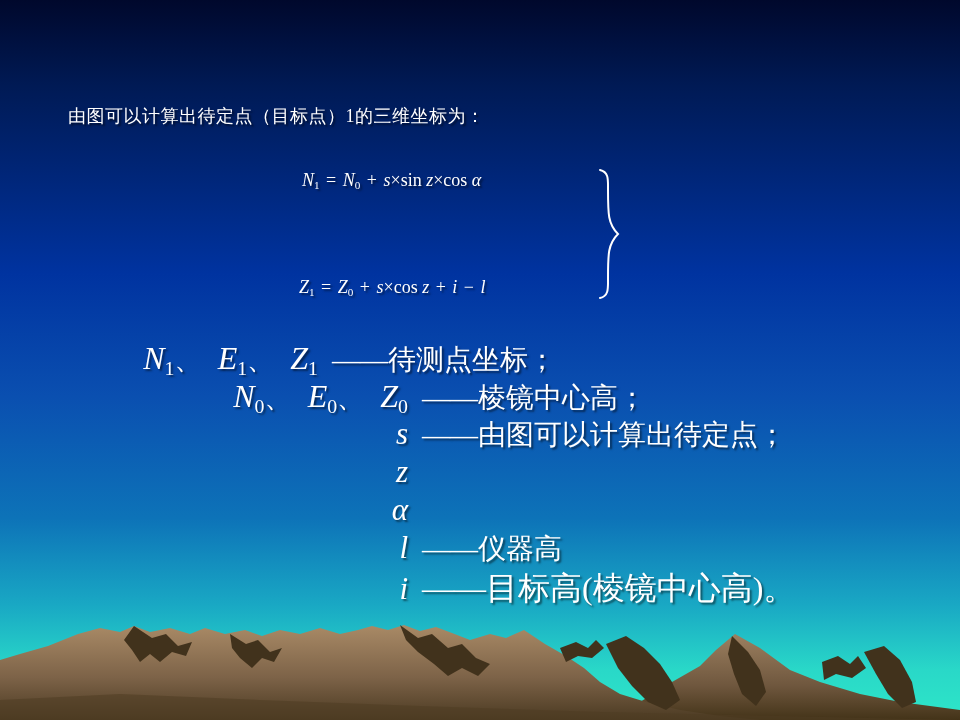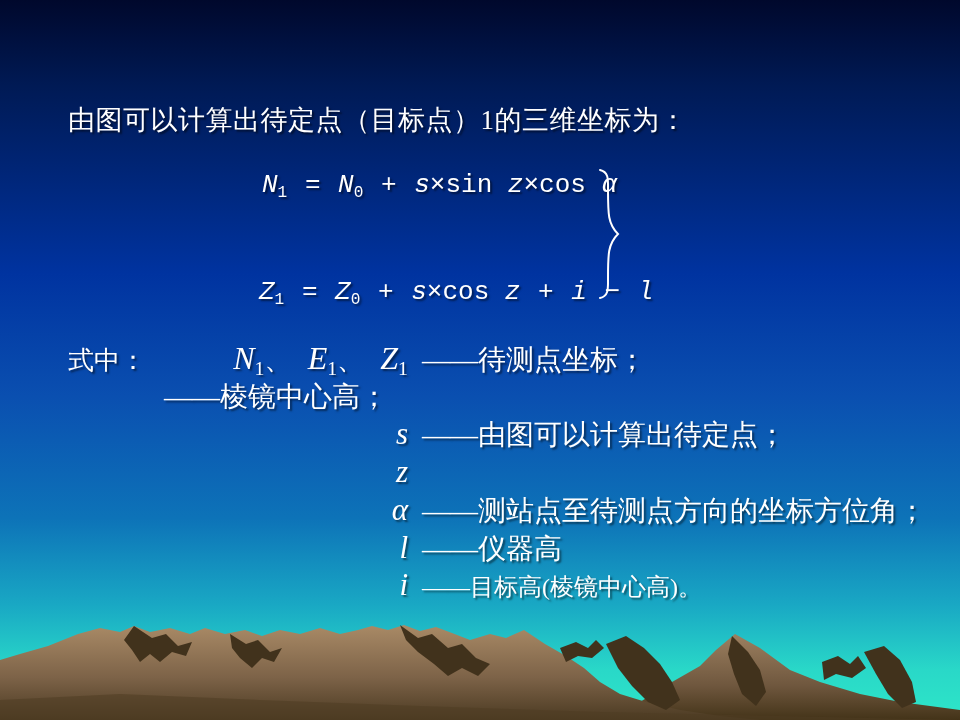--- a/index.html
+++ b/index.html
@@ -39,31 +39,32 @@
   .txt {
     position: absolute;
     color: #ffffff;
     text-shadow: 2px 2px 2px rgba(0,0,0,0.55);
     white-space: nowrap;
     line-height: 1;
   }
   #title {
     left: 68px;
     top: 107px;
-    font-size: 27px;
+    font-size: 18px;
     letter-spacing: 0.5px;
   }
   
   .eq {
     position: absolute;
     color: #ffffff;
     text-shadow: 2px 2px 2px rgba(0,0,0,0.5);
-    font-size: 26px;
+    font-size: 18px;
     white-space: nowrap;
-    font-family: Liberation Mono, monospace;
+    font-family: Liberation Serif, serif;
+    margin-left: 40px;
   }
   .eq .it { font-style: italic; }
   .eq .up { font-style: normal; }
   .eq sub {
     font-size: 0.62em;
     font-style: normal;
     vertical-align: -0.28em;
   }
   .op { padding: 0 2px; }
   #eq1 { left: 262px; top: 170px; }
@@ -109,21 +110,21 @@
     font-size: 0.62em;
     font-style: normal;
     vertical-align: -0.28em;
   }
   .lsym .sep { font-style: normal; font-size: 0.85em; }
   .lsym.big { font-size: 31px; }
   .ldesc {
     font-size: 28px;
     padding-left: 6px;
   }
-  .ldesc.small { font-size: 24px; }
+  .ldesc.small { font-size: 32px; }
 </style>
 </head>
 <body>
 
 <div id="slide">
 
   <div class="txt" id="title">由图可以计算出待定点（目标点）1的三维坐标为：</div>
 
   <div class="eq" id="eq1">
     <span class="it"><span>N</span><sub>1</sub></span>
@@ -146,49 +147,52 @@
     <span class="it">l</span>
   </div>
 
   <svg id="brace" viewBox="0 0 30 132">
     <path d="M4,2 C13,4 12,12 12,22 C12,46 12,56 22,66 C12,76 12,86 12,110 C12,120 13,128 4,130" fill="none" stroke="#ffffff" stroke-width="2" stroke-linecap="round"></path>
   </svg>
 
   <div id="legend">
 
     <div class="lrow">
-      <span class="lhead">式中：</span>
       <span class="lsym">
         <span class="it">N<sub>1</sub></span><span class="sep">、</span>&nbsp;
         <span class="it">E<sub>1</sub></span><span class="sep">、</span>&nbsp;
         <span class="it">Z<sub>1</sub></span>
       </span>
       <span class="ldesc"><span>——</span><span>待测点坐标；</span></span>
     </div>
 
     <div class="lrow">
       <span class="lhead"></span>
+      <span class="lsym">
+        <span class="it">N<sub>0</sub></span><span class="sep">、</span>&nbsp;
+        <span class="it">E<sub>0</sub></span><span class="sep">、</span>&nbsp;
+        <span class="it">Z<sub>0</sub></span>
+      </span>
       <span class="ldesc"><span>——</span><span>棱镜中心高；</span></span>
     </div>
 
     <div class="lrow">
       <span class="lhead"></span>
       <span class="lsym big"><span class="it">s</span></span>
       <span class="ldesc"><span>——</span><span>由图可以计算出待定点；</span></span>
     </div>
 
     <div class="lrow">
       <span class="lhead"></span>
       <span class="lsym big"><span class="it">z</span></span>
     </div>
 
     <div class="lrow">
       <span class="lhead"></span>
       <span class="lsym big"><span class="it">α</span></span>
-      <span class="ldesc"><span>——</span><span>测站点至待测点方向的坐标方位角；</span></span>
     </div>
 
     <div class="lrow tight">
       <span class="lhead"></span>
       <span class="lsym big"><span class="it">l</span></span>
       <span class="ldesc"><span>——</span><span>仪器高</span></span>
     </div>
 
     <div class="lrow tight">
       <span class="lhead"></span>

